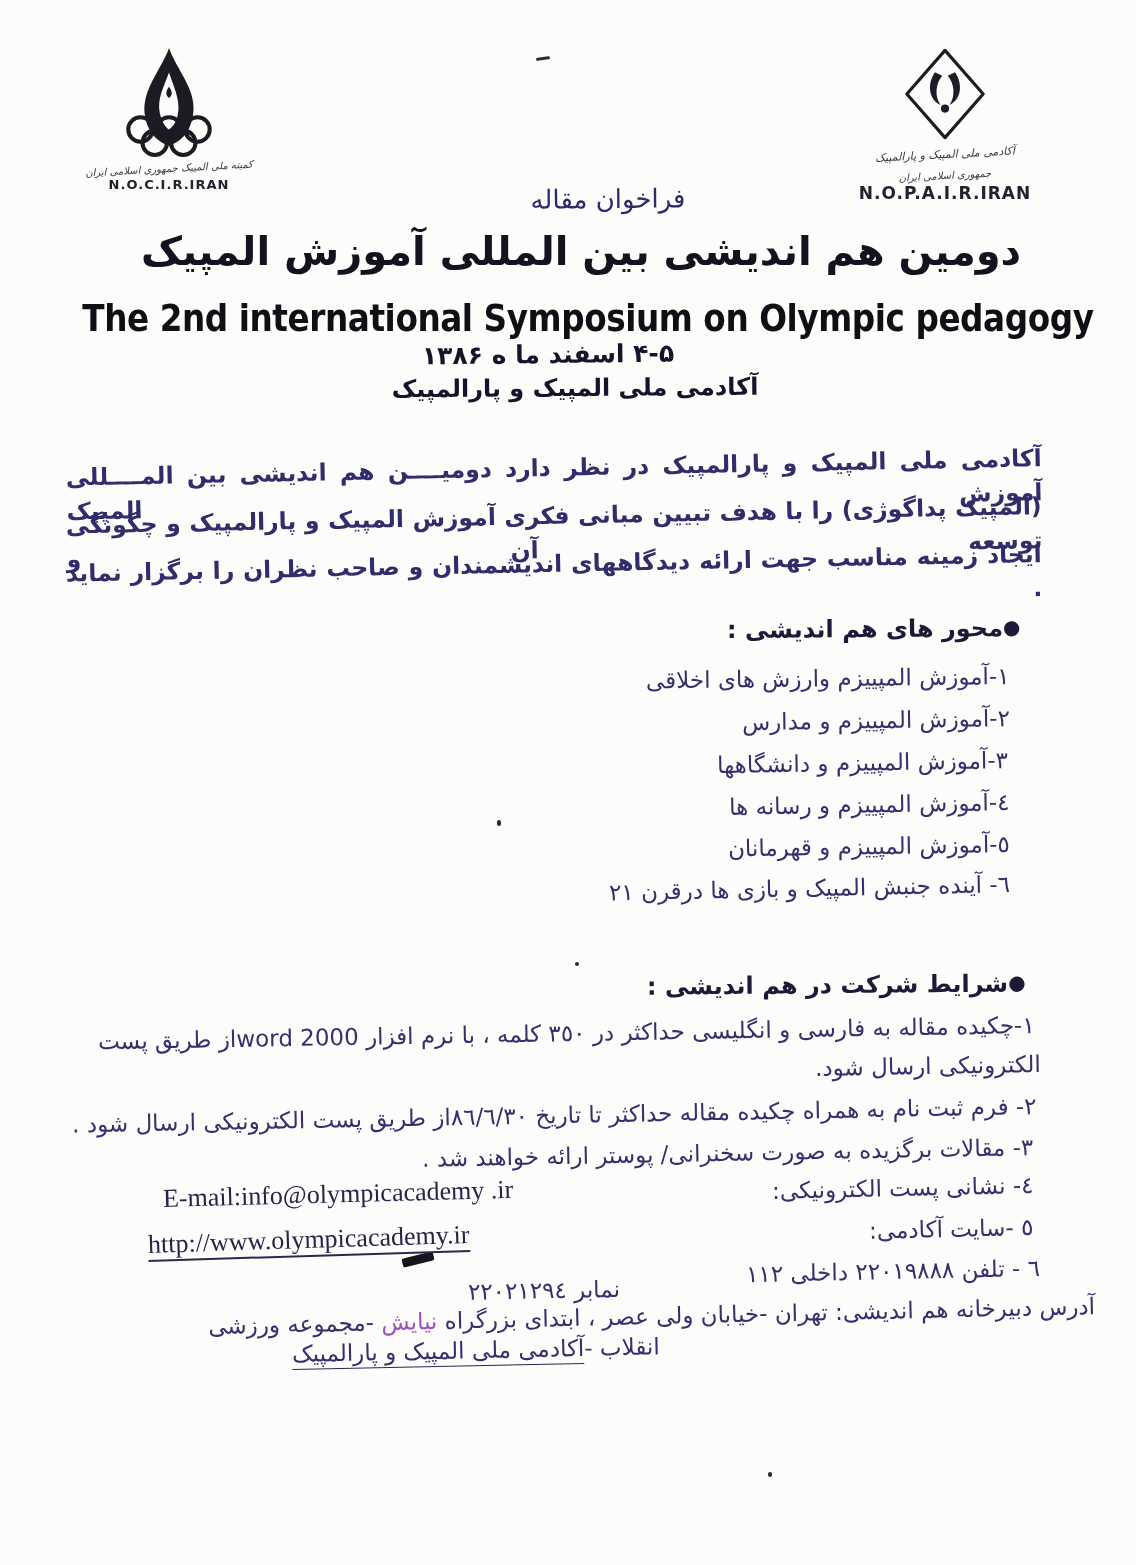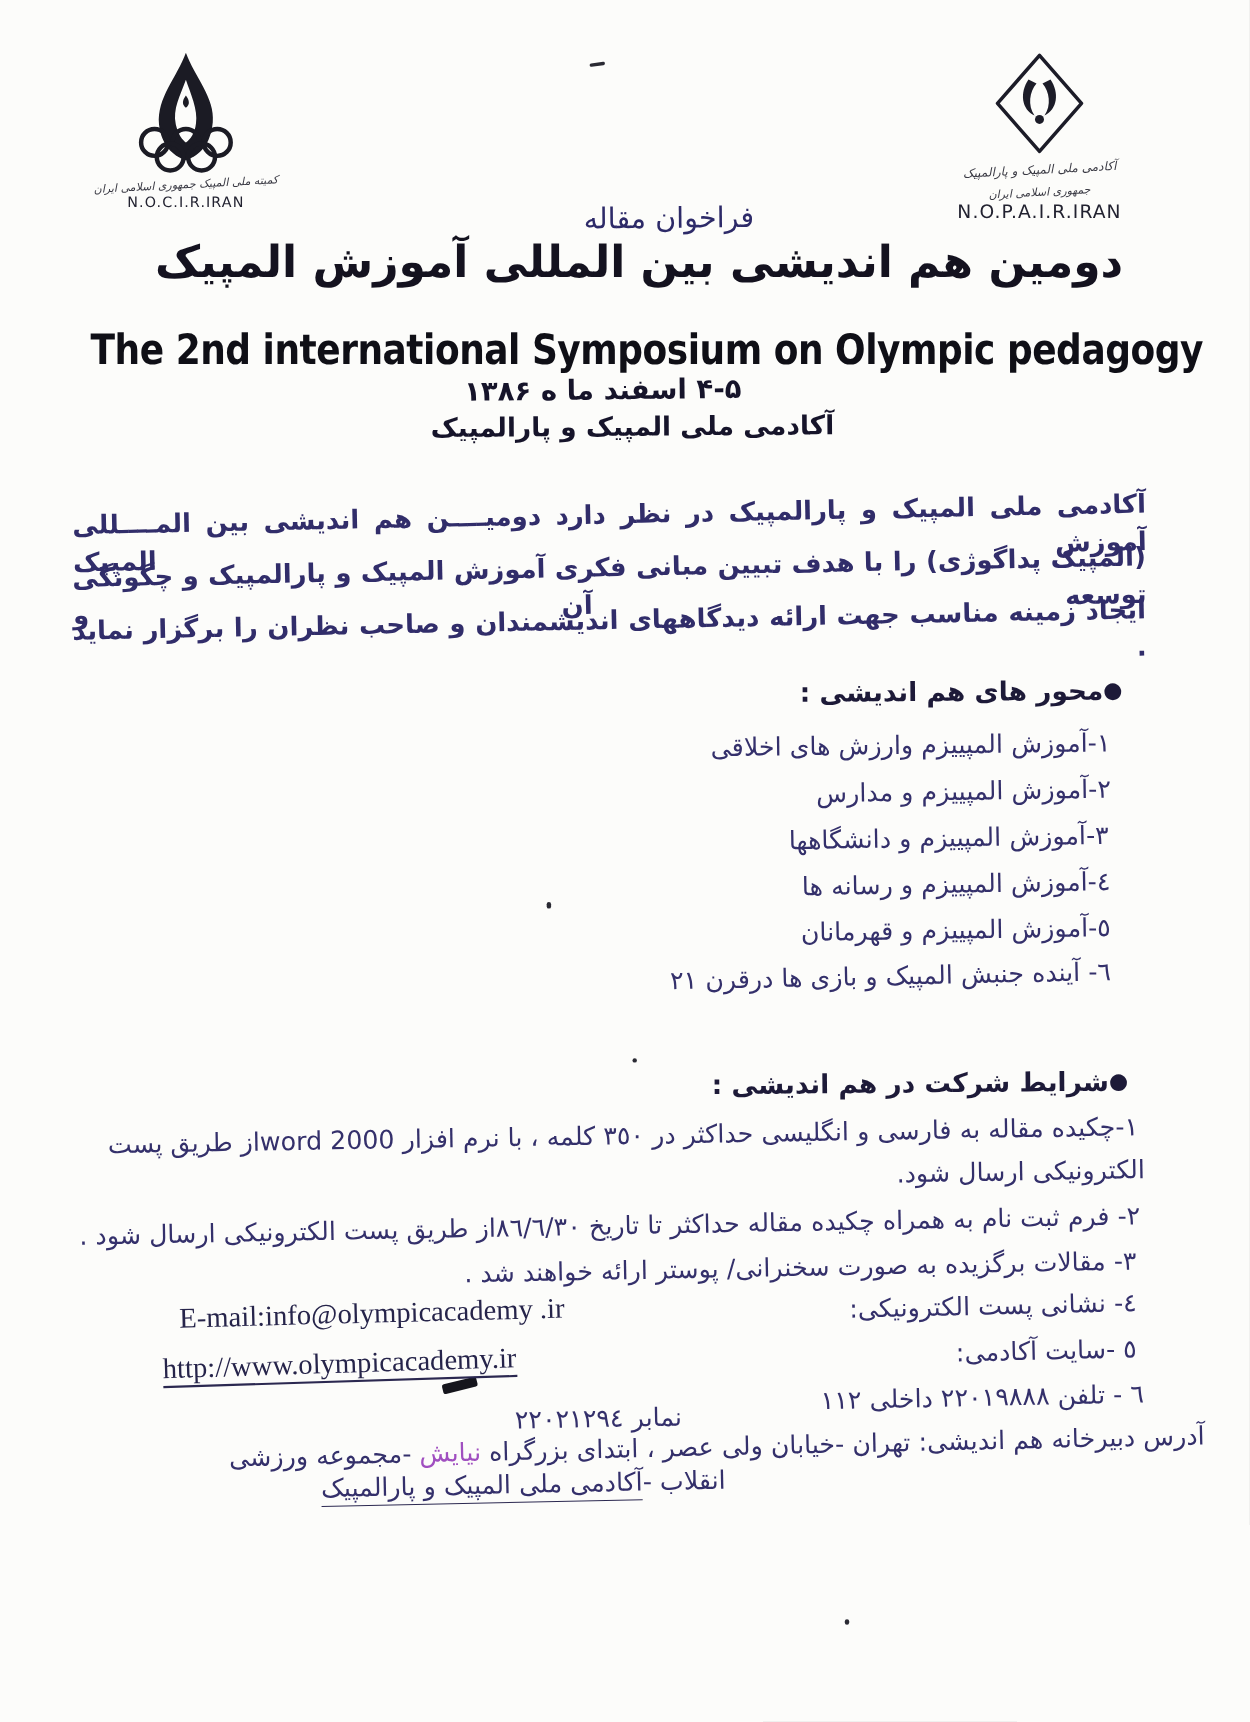--- a/index.html
+++ b/index.html
@@ -11,21 +11,21 @@
     overflow:hidden;
     margin:0 auto;
   }
   .abs{position:absolute;}
   .fa{direction:rtl; unicode-bidi:plaintext;}
   .center{text-align:center;}
 
   
   .logo{ text-align:center; }
   .logo .script{ font-size:10px; color:#3a3a44; font-style:italic; letter-spacing:1px; line-height:13px; transform:rotate(-3deg); }
-  .logo .caption{ font-weight:normal; color:#222230; letter-spacing:1px; }
+  .logo .caption{ font-weight:bold; color:#222230; letter-spacing:1px; }
   .noc-caption{ font-size:13px; margin-top:2px; }
   .nopa-caption{ font-size:17px; margin-top:1px; }
 
   .call-title{ font-size:26px; color:#2d2a68; }
   .title-fa{ font-size:40px; font-weight:bold; color:#14121f; letter-spacing:0.5px;}
   .title-en{ font-size:38px; font-weight:bold; color:#0f0f16; white-space:nowrap; }
   .title-en-inner{ display:inline-block; transform:scaleX(0.86); transform-origin:center; letter-spacing:-0.5px;}
   .date-line{ font-size:25px; font-weight:bold; color:#16142a; }
   .academy-line{ font-size:24px; font-weight:bold; color:#16142a; }
 
@@ -82,21 +82,21 @@
   </div>
 
   <div class="abs speck" style="left:536px; top:57px; width:14px; height:3px; transform:rotate(-8deg);"></div>
   <div class="abs speck" style="left:497px; top:820px; width:4px; height:6px;"></div>
   <div class="abs speck" style="left:575px; top:962px; width:4px; height:4px;"></div>
   <div class="abs speck" style="left:402px; top:1255px; width:32px; height:9px; transform:rotate(-14deg); background:#15151c;"></div>
   <div class="abs speck" style="left:768px; top:1472px; width:4px; height:5px;"></div>
 
   <div class="abs call-title fa center" style="left:80px; top:184px; width:1056px; transform:rotate(-0.5deg);">فراخوان مقاله</div>
 
-  <div class="abs title-fa fa center" style="left:26px; top:216px; width:1110px;">دومین هم اندیشی  بین المللی   آموزش المپیک</div>
+  <div class="abs title-fa fa center" style="left:26px; top:228px; width:1110px;">دومین هم اندیشی  بین المللی   آموزش المپیک</div>
 
   <div class="abs title-en center" style="left:0px; top:296px; width:1136px;">
     <span class="title-en-inner">The 2nd international  Symposium on Olympic pedagogy</span>
   </div>
 
   <div class="abs date-line fa center" style="left:0px; top:340px; width:1096px; transform:rotate(-0.6deg);">۴-۵ اسفند ما ه ۱۳۸۶</div>
 
   <div class="abs academy-line fa center" style="left:14px; top:374px; width:1122px; transform:rotate(-0.4deg);">آکادمی ملی المپیک و پارالمپیک</div>
 
   <div class="abs intro-line fa" style="left:66px; top:441px;">آکادمی ملی المپیک و پارالمپیک در نظر دارد  دومیــــن  هم اندیشی بین المــــللی آموزش  المپیک</div>

